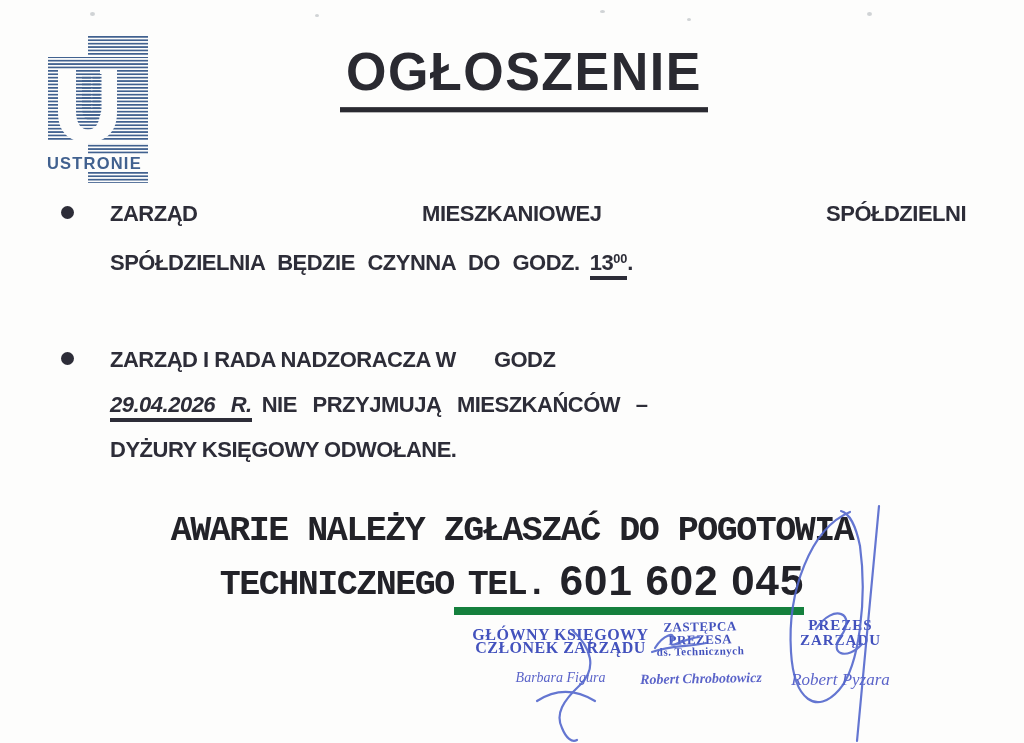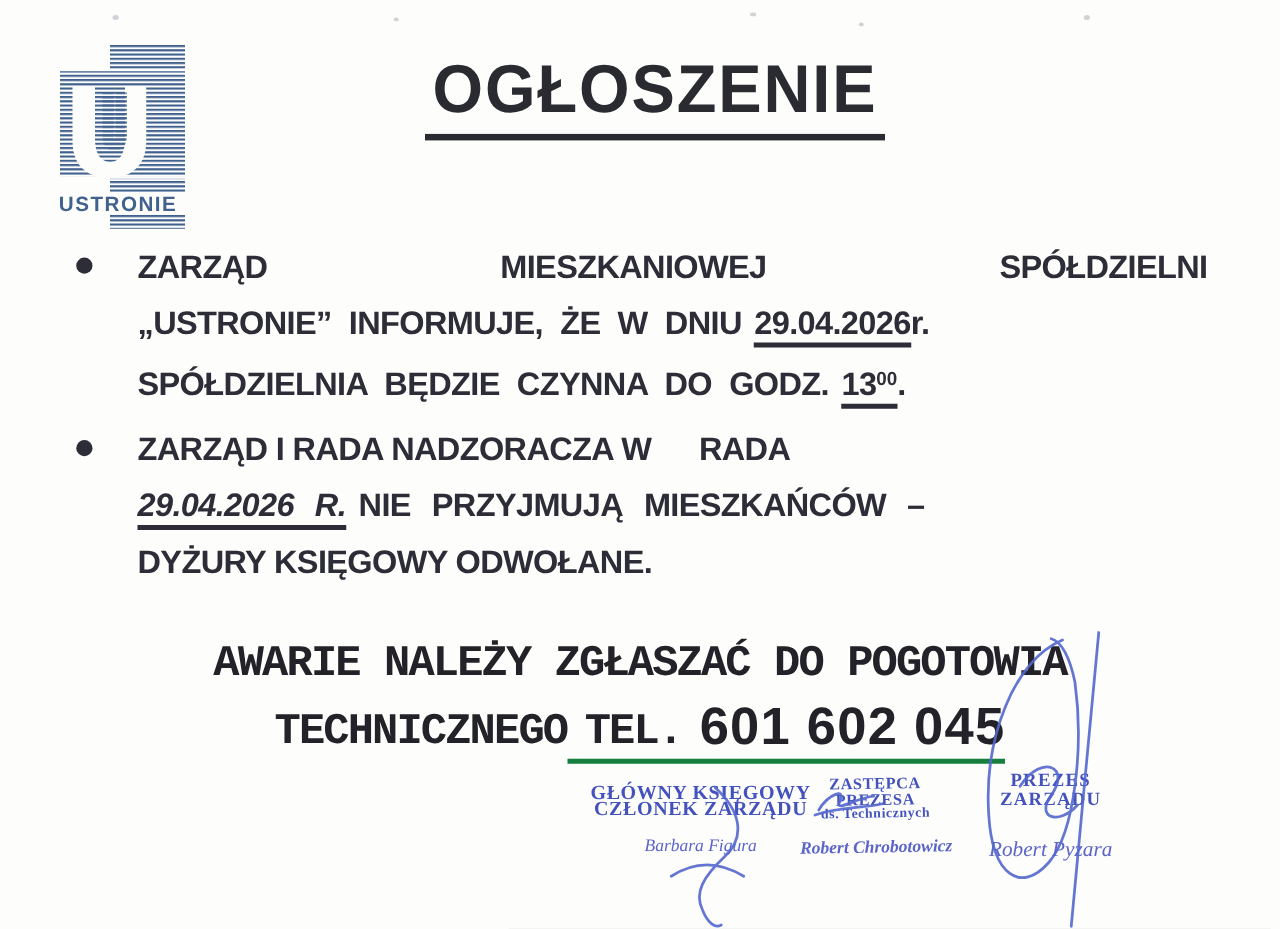--- a/index.html
+++ b/index.html
@@ -15,39 +15,39 @@
     transform:scaleY(1.04);
   }
   
   .logo{position:absolute;left:45px;top:36px;width:106px;height:152px;}
   
   .bullet-dot{position:absolute;width:13px;height:13px;border-radius:50%;background:#2d2d38;}
   .b1-dot{left:61px;top:206px;}
   .b2-dot{left:61px;top:352px;}
   .btext{
     position:absolute;left:110px;width:856px;color:#2d2d38;
-    font-size:26px;font-weight:bold;line-height:45px;letter-spacing:-0.5px;
+    font-size:22px;font-weight:bold;line-height:45px;letter-spacing:-0.5px;
   }
   .b1{top:191px;}
   .b2{top:337px;}
   .jline{display:flex;justify-content:space-between;}
   .ws6{word-spacing:7px;}
   .ws10{word-spacing:10px;}
   .u-seg{border-bottom:4px solid #2d2d38;padding-bottom:1px;}
   .ml10{margin-left:10px;}
   .mr10{margin-right:10px;font-style:italic;}
   .sup{font-size:58%;vertical-align:0.55em;letter-spacing:0;}
   .wgap{display:inline-block;width:38px;}
   
   .emergency{
     position:absolute;left:0;top:507px;width:100%;text-align:center;color:#222228;
     font-family:"Liberation Mono",monospace;font-weight:bold;font-size:35px;
     letter-spacing:-1.5px;line-height:49px;
   }
-  .tel-underline{border-bottom:4px solid #15803d;padding-bottom:2px;white-space:nowrap;}
+  .tel-underline{border-bottom:8px solid #15803d;padding-bottom:2px;white-space:nowrap;}
   .tel-label{margin-left:14px;margin-right:14px;}
   .phone{
     font-family:"Liberation Sans",sans-serif;font-size:42px;font-weight:bold;
     letter-spacing:1px;vertical-align:-1px;
   }
   
   .stamp{
     position:absolute;text-align:center;color:#4352bd;
     font-family:"Liberation Serif",serif;
   }
@@ -99,31 +99,28 @@
   </div>
 
   <div class="bullet-dot b1-dot"></div>
   <div class="btext b1">
     <div class="jline">
       <span>ZARZĄD</span>
       <span>MIESZKANIOWEJ</span>
       <span>SPÓŁDZIELNI</span>
     </div>
     <div class="ws6">
-      <span>„USTRONIE” INFORMUJE, ŻE W DNIU</span><span class="u-seg ml10">29.04.2026</span><span>r.</span>
-    </div>
-    <div class="ws6">
       <span>SPÓŁDZIELNIA BĘDZIE CZYNNA DO GODZ.</span><span class="u-seg ml10"><span>13</span><span class="sup">00</span></span><span>.</span>
     </div>
   </div>
 
   <div class="bullet-dot b2-dot"></div>
   <div class="btext b2">
     <div>
-      <span>ZARZĄD I RADA NADZORACZA W</span><span class="wgap"></span><span>RADA</span>
+      <span>ZARZĄD I RADA NADZORACZA W</span><span class="wgap"></span><span>GODZ</span>
     </div>
     <div class="ws10">
       <span class="u-seg mr10">29.04.2026 R.</span><span>NIE PRZYJMUJĄ MIESZKAŃCÓW –</span>
     </div>
     <div>DYŻURY KSIĘGOWY ODWOŁANE.</div>
   </div>
 
   <div class="emergency">
     <div>AWARIE NALEŻY ZGŁASZAĆ DO POGOTOWIA</div>
     <div>

